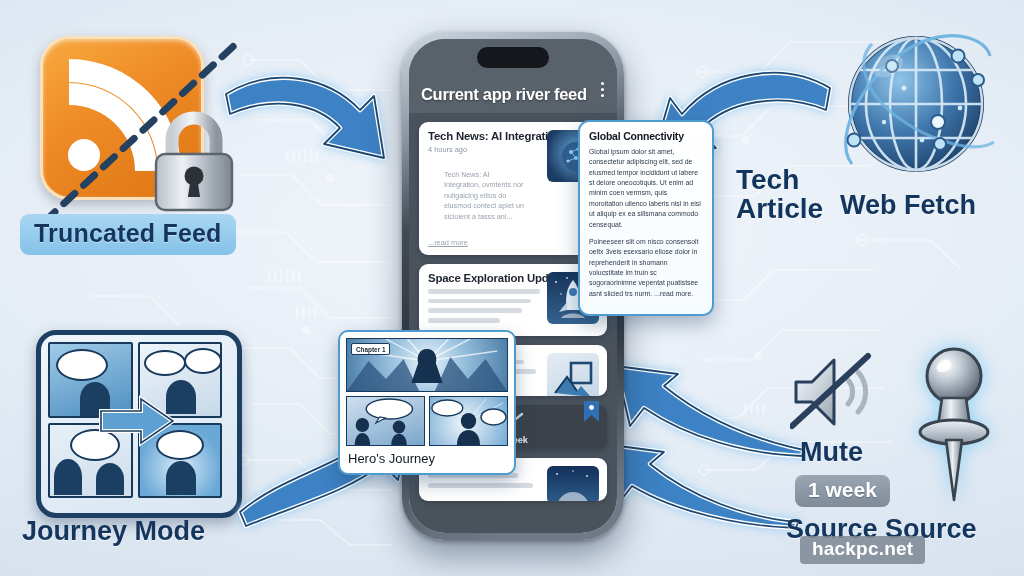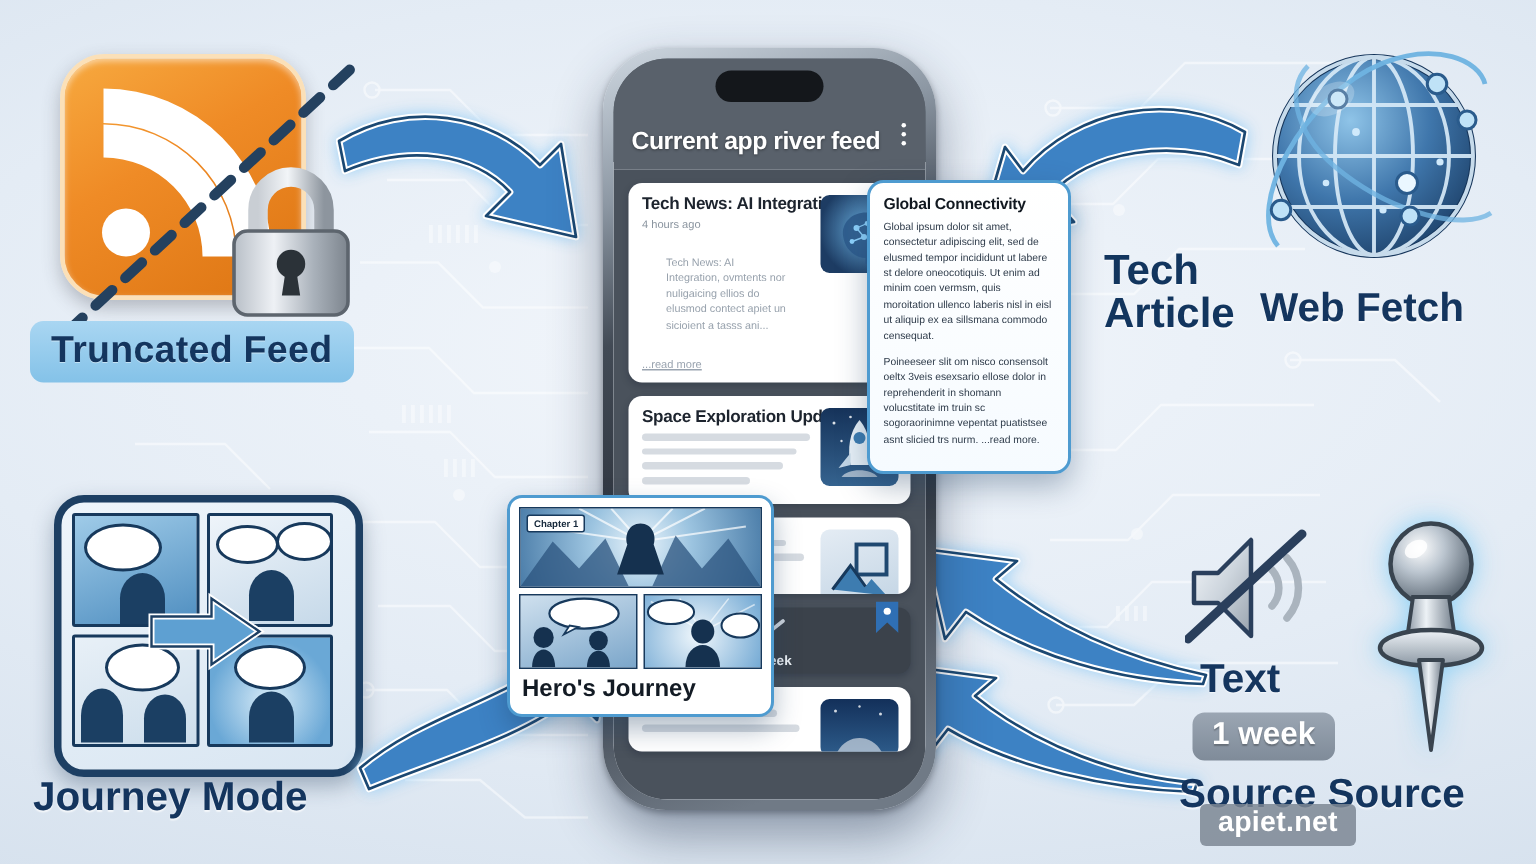--- a/index.html
+++ b/index.html
@@ -95,21 +95,21 @@
   
   #hero-pop{position:absolute;left:338px;top:330px;width:178px;
     background:#fff;border:2.5px solid #4e9bd0;border-radius:10px;padding:6px;box-sizing:border-box;
     box-shadow:0 8px 18px rgba(30,60,95,.35);z-index:6;}
   .hp-top{position:relative;height:52px;border:1.5px solid #17395c;overflow:hidden;
     background:radial-gradient(circle at 50% 45%,#eaf4fb 0%,#9cc4e0 40%,#4a7ca8 100%);}
   .hp-row{display:flex;gap:4px;margin-top:4px;}
   .hp-cell{position:relative;flex:1;height:48px;border:1.5px solid #17395c;overflow:hidden;}
   .hp-c1{background:linear-gradient(160deg,#cfe0ee,#7ba6ca);}
   .hp-c2{background:radial-gradient(circle at 45% 55%,#f0f7fc,#6ea6d2);}
-  #hero-pop .hp-title{font-size:16px;font-weight:bold;color:#131b24;margin:5px 2px 1px;}
+  #hero-pop .hp-title{font-size:13px;font-weight:normal;color:#131b24;margin:5px 2px 1px;}
   .chapter-tag{position:absolute;left:4px;top:4px;background:#fff;border:1.2px solid #17395c;
     border-radius:2px;font-size:6.4px;font-weight:bold;color:#17293b;padding:1.5px 4px;}
 
   
   #full-article{position:absolute;left:736px;top:166px;width:110px;}
   #full-article div{color:#12355e;font-weight:bold;font-size:28px;line-height:1.02;
     text-shadow:0 1px 1px rgba(255,255,255,.7);}
   #globe-block{position:absolute;left:826px;top:22px;width:180px;height:170px;}
   #webfetch-label{position:absolute;left:840px;top:190px;}
   #mute-block{position:absolute;left:790px;top:352px;width:110px;height:80px;}
@@ -500,21 +500,21 @@
       </defs>
       <path d="M6 30 H22 L44 8 V72 L22 50 H6 z" fill="url(#spk)" stroke="#2a3f5c" stroke-width="3" stroke-linejoin="round"></path>
       <g fill="none" stroke="#aab4be" stroke-width="5" stroke-linecap="round">
         <path d="M58 28 A18 18 0 0 1 58 52"></path>
         <path d="M68 20 A30 30 0 0 1 68 60"></path>
       </g>
       <line x1="2" y1="74" x2="78" y2="4" stroke="#2a3f5c" stroke-width="6" stroke-linecap="round"></line>
     </svg>
   </div>
   <div id="mute-label">
-    <span class="plain-label">Text</span>
+    <span class="plain-label">Mute</span>
   </div>
   <div id="mute-badge">
     <span class="gray-badge">1 week</span>
   </div>
 
   <div id="pin-block">
     <svg viewBox="0 0 110 170" width="110" height="170" style="filter:drop-shadow(0 0 9px rgba(130,205,245,.9));">
       <defs>
         <radialGradient id="knob" cx="36%" cy="30%" r="72%">
           <stop offset="0" stop-color="#ffffff"></stop>
@@ -535,15 +535,15 @@
       <ellipse cx="46" cy="26" rx="8" ry="5.5" fill="#ffffff" opacity=".85" transform="rotate(-30 46 26)"></ellipse>
       <path d="M44 58 H68 L72 86 H40 z" fill="url(#shaft)" stroke="#39444f" stroke-width="2.6"></path>
       <ellipse cx="56" cy="92" rx="34" ry="12" fill="url(#disc)" stroke="#39444f" stroke-width="3"></ellipse>
       <path d="M48 100 L56 160 L64 100 z" fill="url(#shaft)" stroke="#39444f" stroke-width="2.6" stroke-linejoin="round"></path>
     </svg>
   </div>
   <div id="pinned-label">
     <span class="plain-label">Source Source</span>
   </div>
 
-  <div id="watermark">apiet.net</div>
+  <div id="watermark">hackpc.net</div>
 
 </div>
 
 </body></html>

